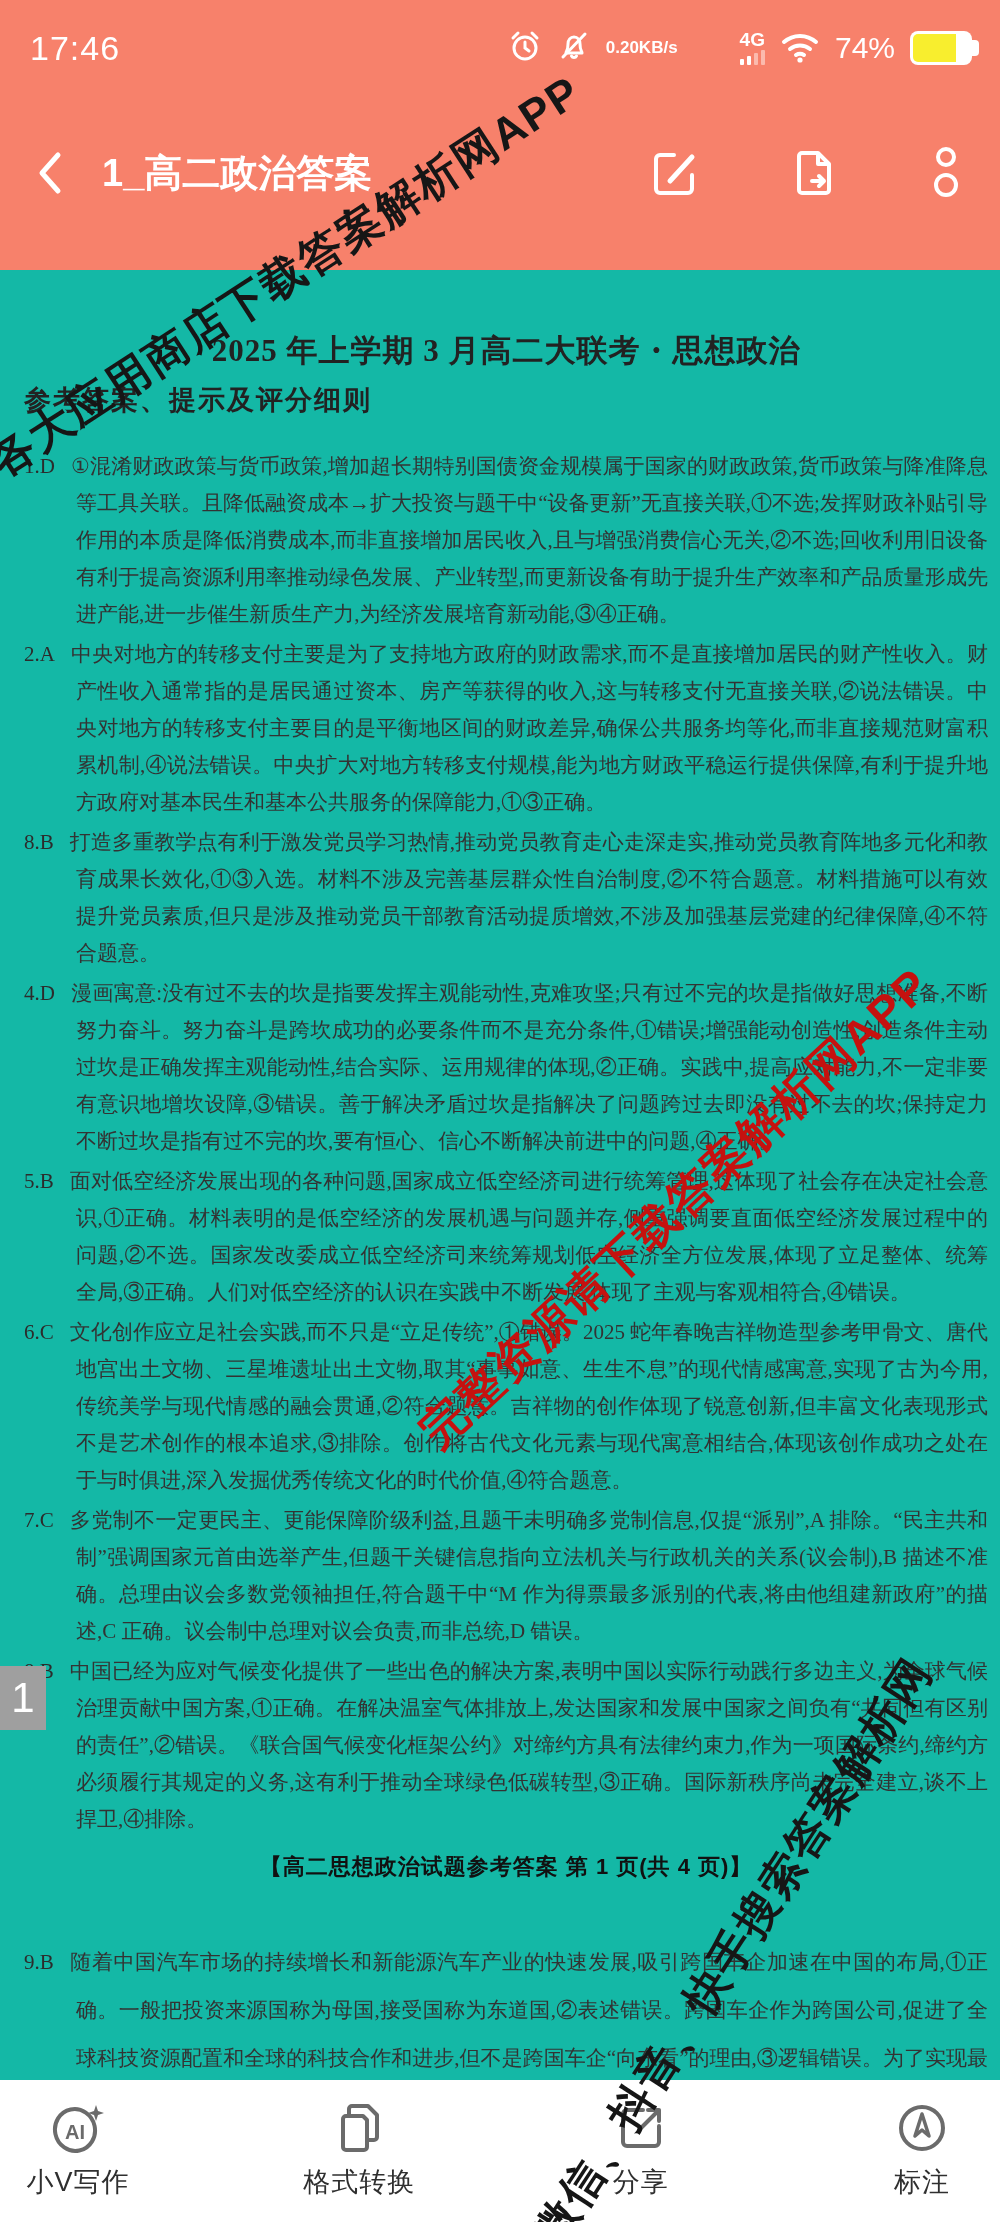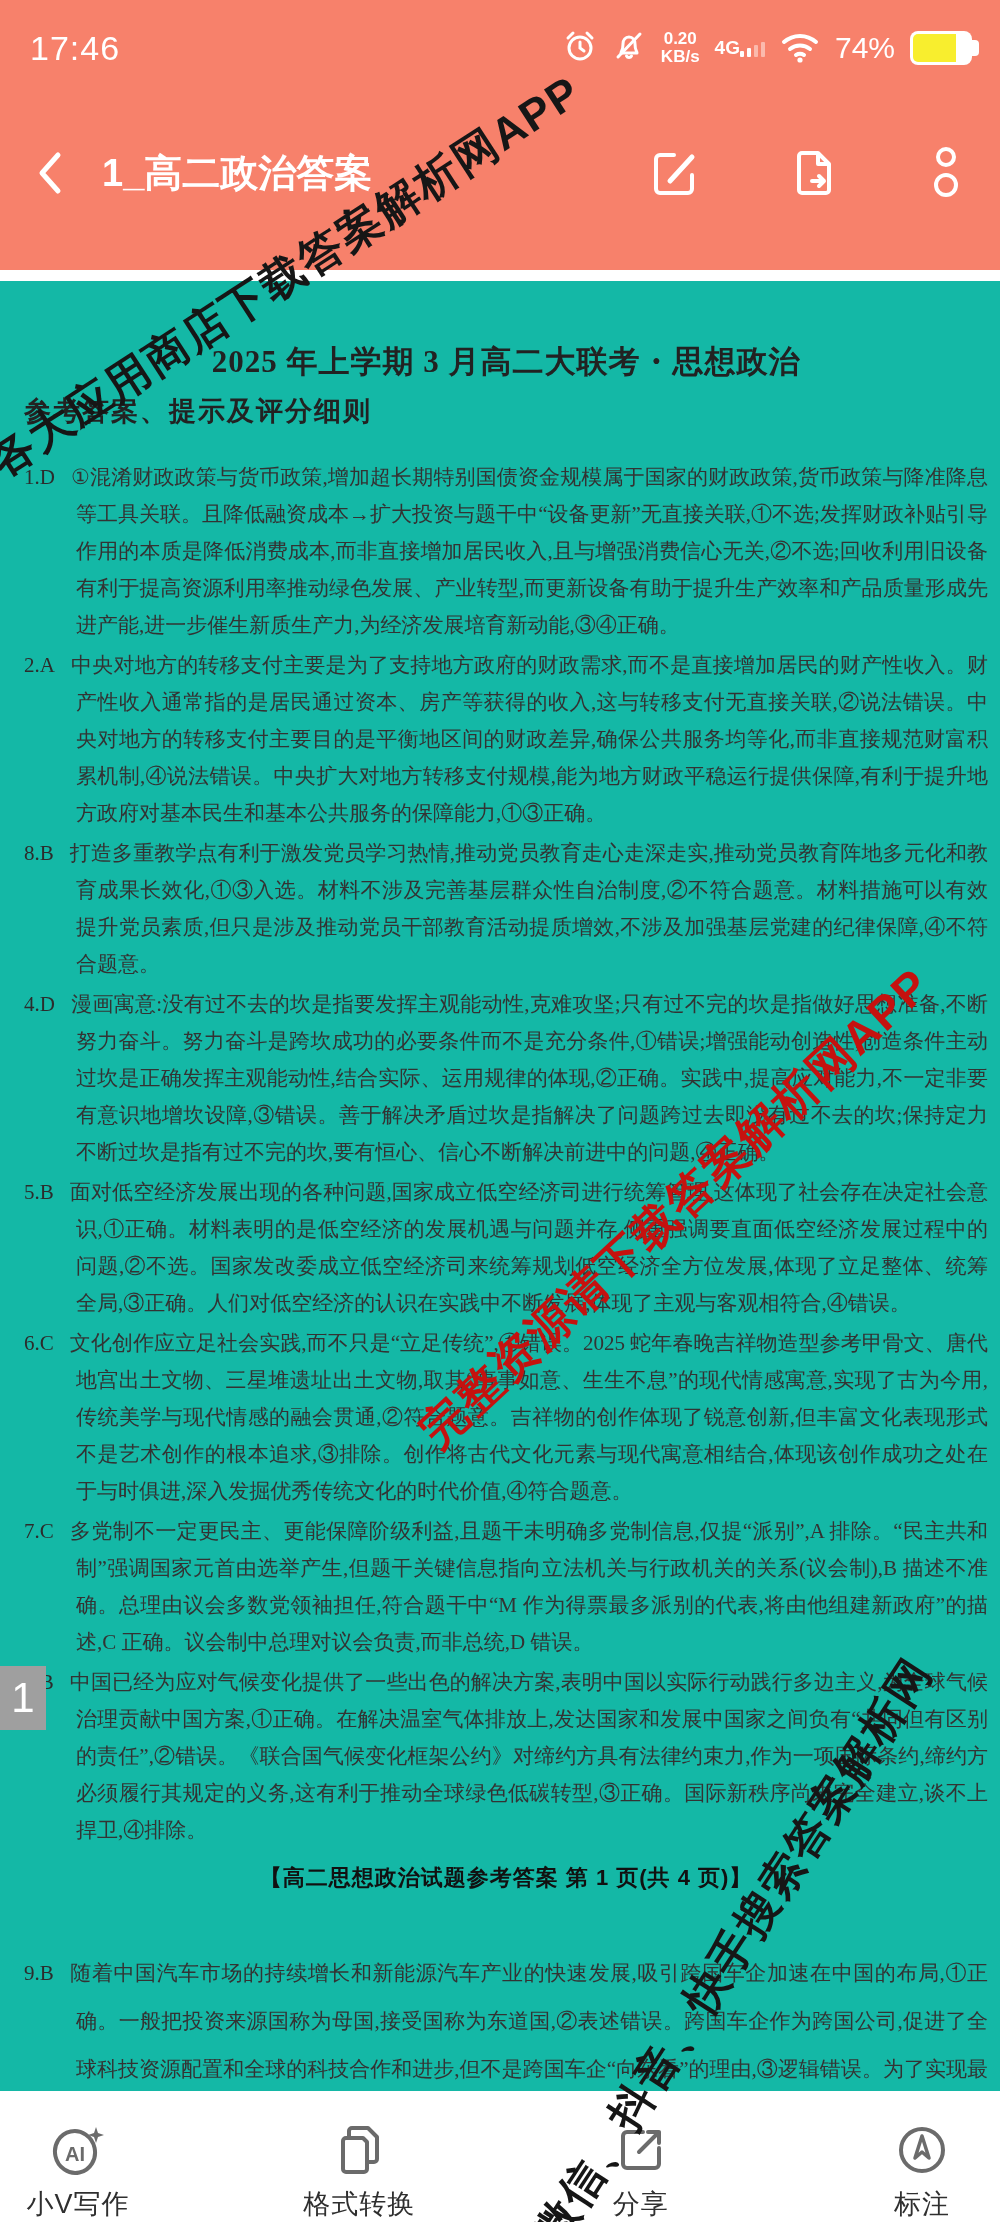--- a/index.html
+++ b/index.html
@@ -1,26 +1,26 @@
 <!DOCTYPE html>
 <html><head>
 <meta charset="utf-8">
 <style>
   * { margin:0; padding:0; box-sizing:border-box; }
   html,body { width:1000px; }
   body { font-family:"Liberation Sans","DejaVu Sans",sans-serif; background:#fff; }
-  .screen { position:relative; width:1000px; height:2222px; overflow:hidden; display:flex; flex-direction:column; background:#fff;gap:11px; }
+  .screen { position:relative; width:1000px; height:2222px; overflow:hidden; display:flex; flex-direction:column; background:#fff; }
 
   
   .appbar { height:270px; background:#f7816b; color:#fff; flex:none; }
   .status-row { height:90px; display:flex; align-items:center; justify-content:space-between; padding:6px 28px 0 30px; }
   .time { font-size:34px; font-weight:400; letter-spacing:1px; }
   .status-right { display:flex; align-items:center; gap:15px; }
-  .stacked { display:flex; flex-direction:column; line-height:18px; font-size:17px; font-weight:bold; text-align:center; }
-  .netmode { display:flex; flex-direction:row; align-items:center; line-height:16px; }
+  .stacked { display:flex; flex-direction:row; line-height:18px; font-size:17px; font-weight:bold; text-align:center; }
+  .netmode { display:flex; flex-direction:column; align-items:center; line-height:16px;margin-left:47px; }
   .netmode .g4 { font-size:19px; font-weight:bold; }
   .bars { display:flex; align-items:flex-end; gap:3px; height:16px; margin-top:1px; }
   .bars i { width:4px; background:#fff; border-radius:1px; display:block; }
   .bars i:nth-child(1){height:6px;} .bars i:nth-child(2){height:9px;}
   .bars i:nth-child(3){height:12px;opacity:.45;} .bars i:nth-child(4){height:15px;opacity:.45;}
   .pct { font-size:30px; }
   .battery { position:relative; width:62px; height:34px; background:#fff; border-radius:8px; }
   .battery .fill { position:absolute; left:3px; top:3px; bottom:3px; width:70%; background:#f8ee2e; border-radius:5px 0 0 5px; }
   .battery .cap { position:absolute; right:-7px; top:9px; width:7px; height:16px; background:#fff; border-radius:0 4px 4px 0; }
 

